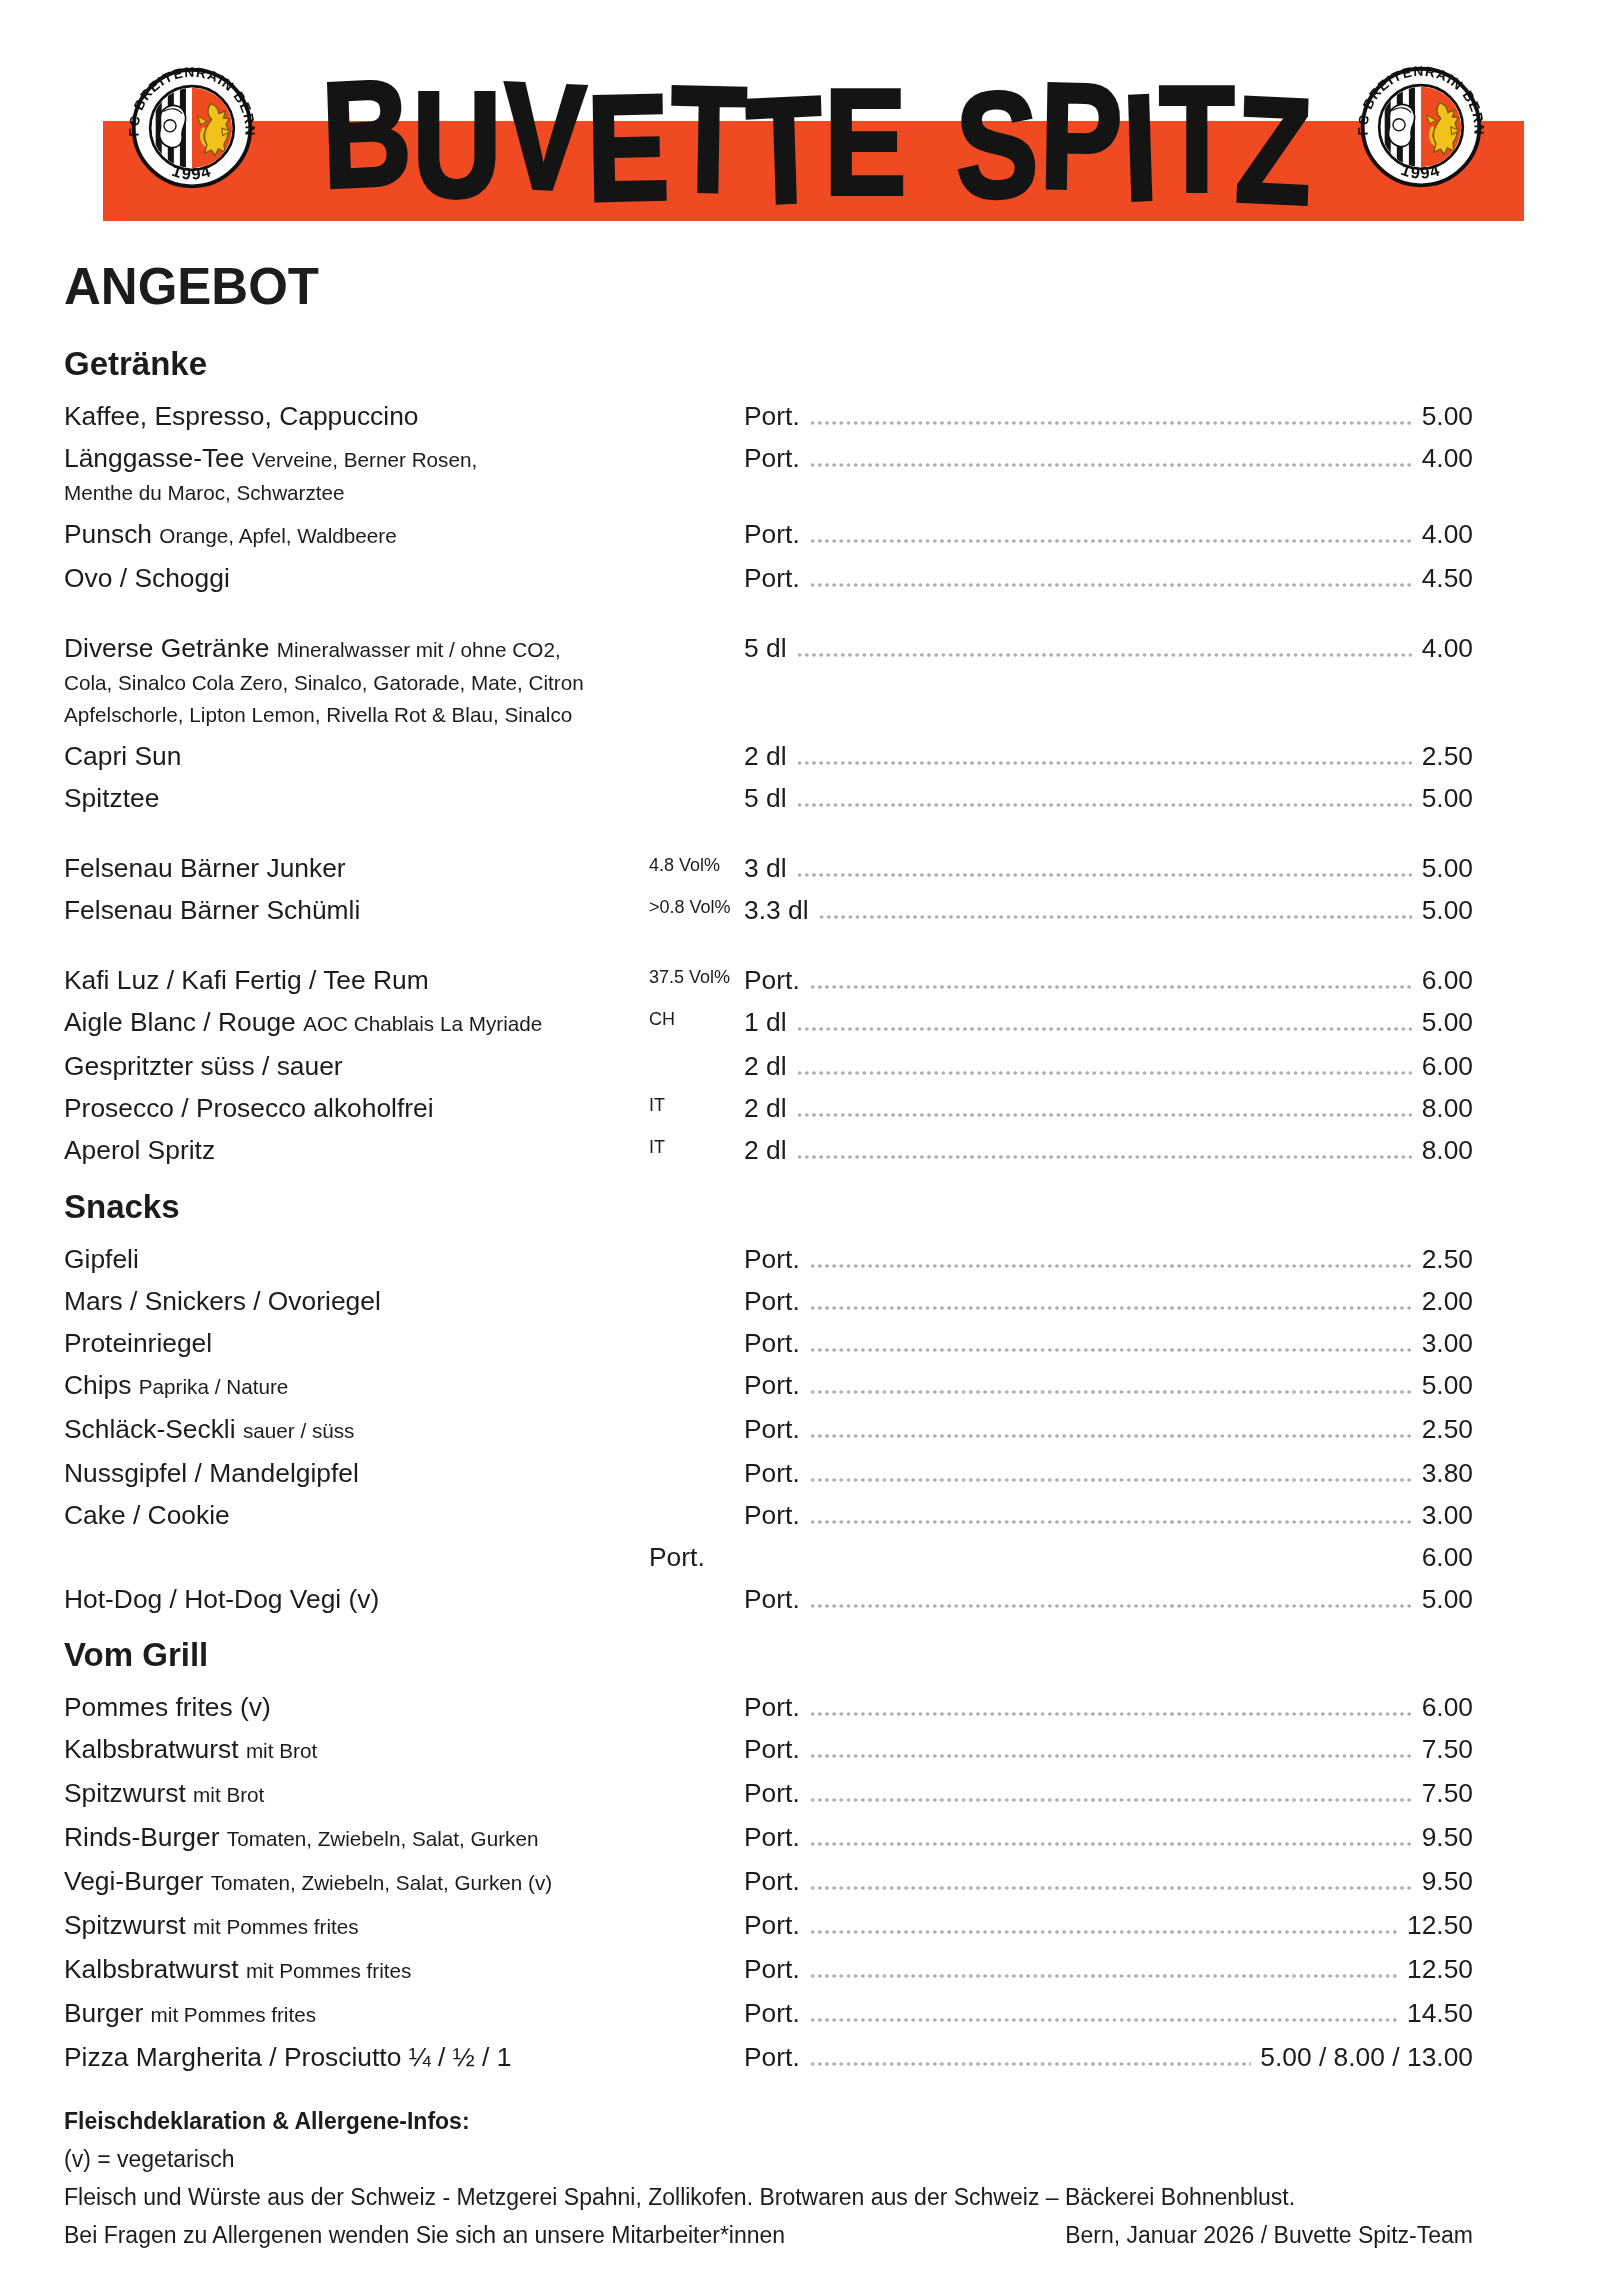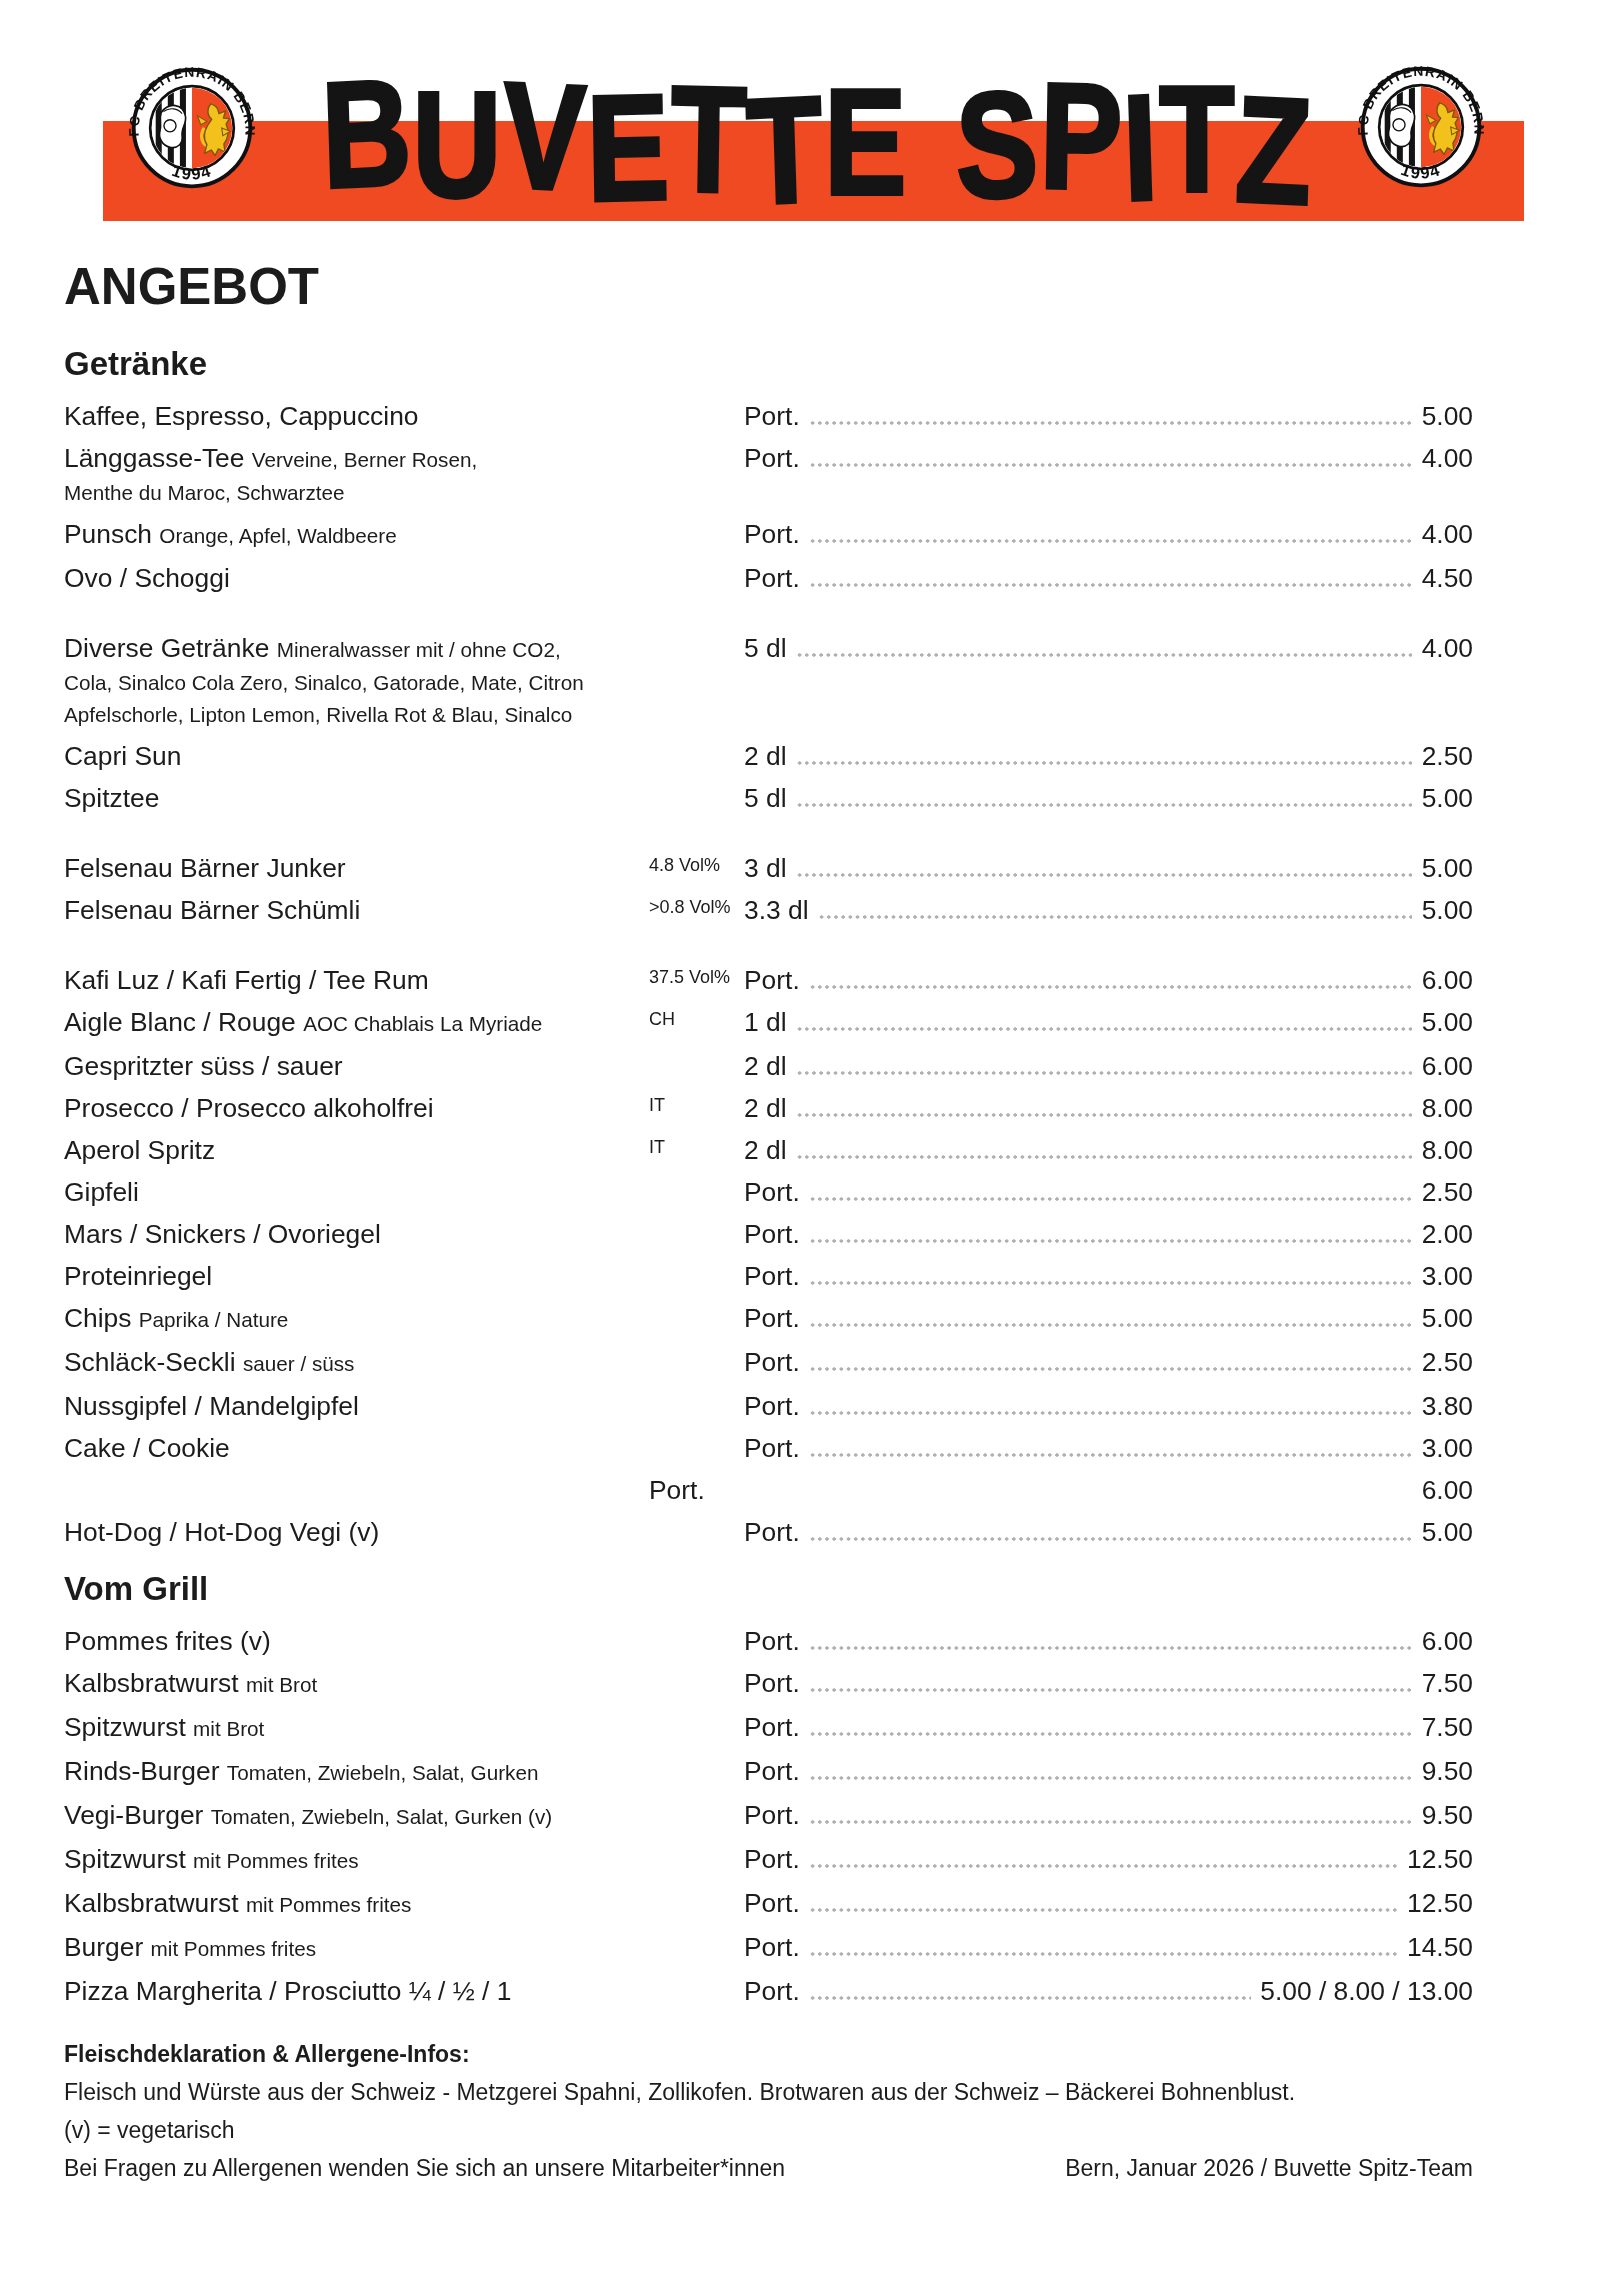--- a/index.html
+++ b/index.html
@@ -239,20 +239,21 @@
             <div class="cell-name">
               <div class="nm">Aperol Spritz</div>
             </div>
             <div class="vol">IT</div>
             <div class="size">2 dl</div>
             <div class="leader"></div>
             <div class="price">8.00</div>
           </div>
         </section>
         <section class="menu-section">
+          <h2>Snacks</h2>
           <div class="row">
             <div class="cell-name">
               <div class="nm">Gipfeli</div>
             </div>
             <div class="vol"></div>
             <div class="size">Port.</div>
             <div class="leader"></div>
             <div class="price">2.50</div>
           </div>
           <div class="row">
@@ -406,22 +407,22 @@
             <div class="vol"></div>
             <div class="size">Port.</div>
             <div class="leader"></div>
             <div class="price">5.00 / 8.00 / 13.00</div>
           </div>
         </section>
       </div>
 
     <footer>
       <div class="f-bold">Fleischdeklaration &amp; Allergene-Infos:</div>
+      <div>(v) = vegetarisch</div>
       <div>Fleisch und Würste aus der Schweiz - Metzgerei Spahni, Zollikofen. Brotwaren aus der Schweiz – Bäckerei Bohnenblust.</div>
-      <div>(v) = vegetarisch</div>
       <div class="f-row">
         <span>Bei Fragen zu Allergenen wenden Sie sich an unsere Mitarbeiter*innen</span>
         <span>Bern, Januar 2026 / Buvette Spitz-Team</span>
       </div>
     </footer>
   </main>
 </div>
 
 
 </body></html>

